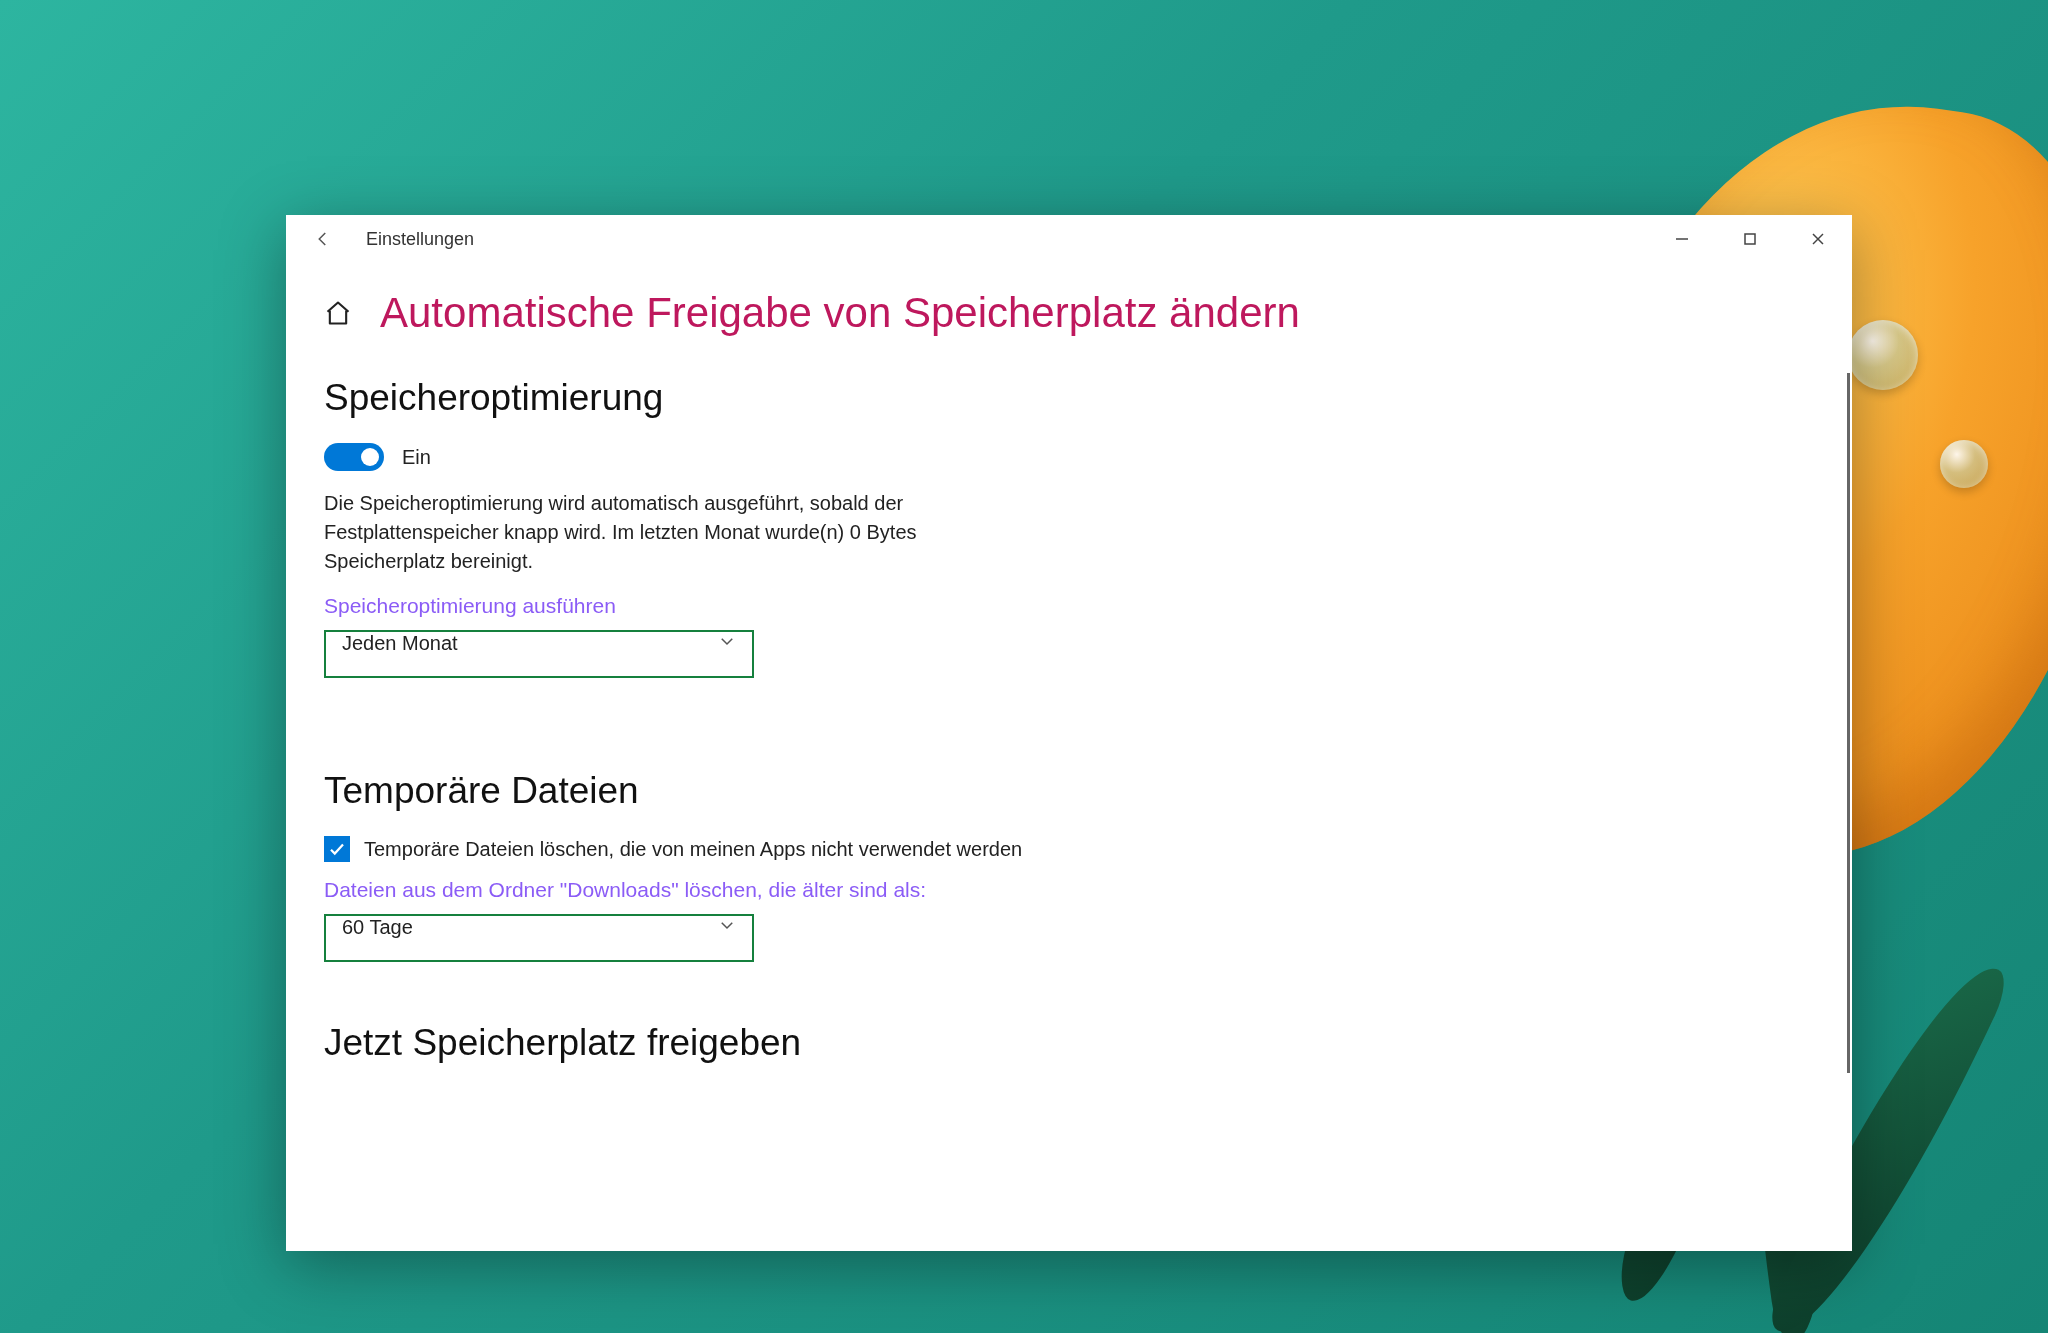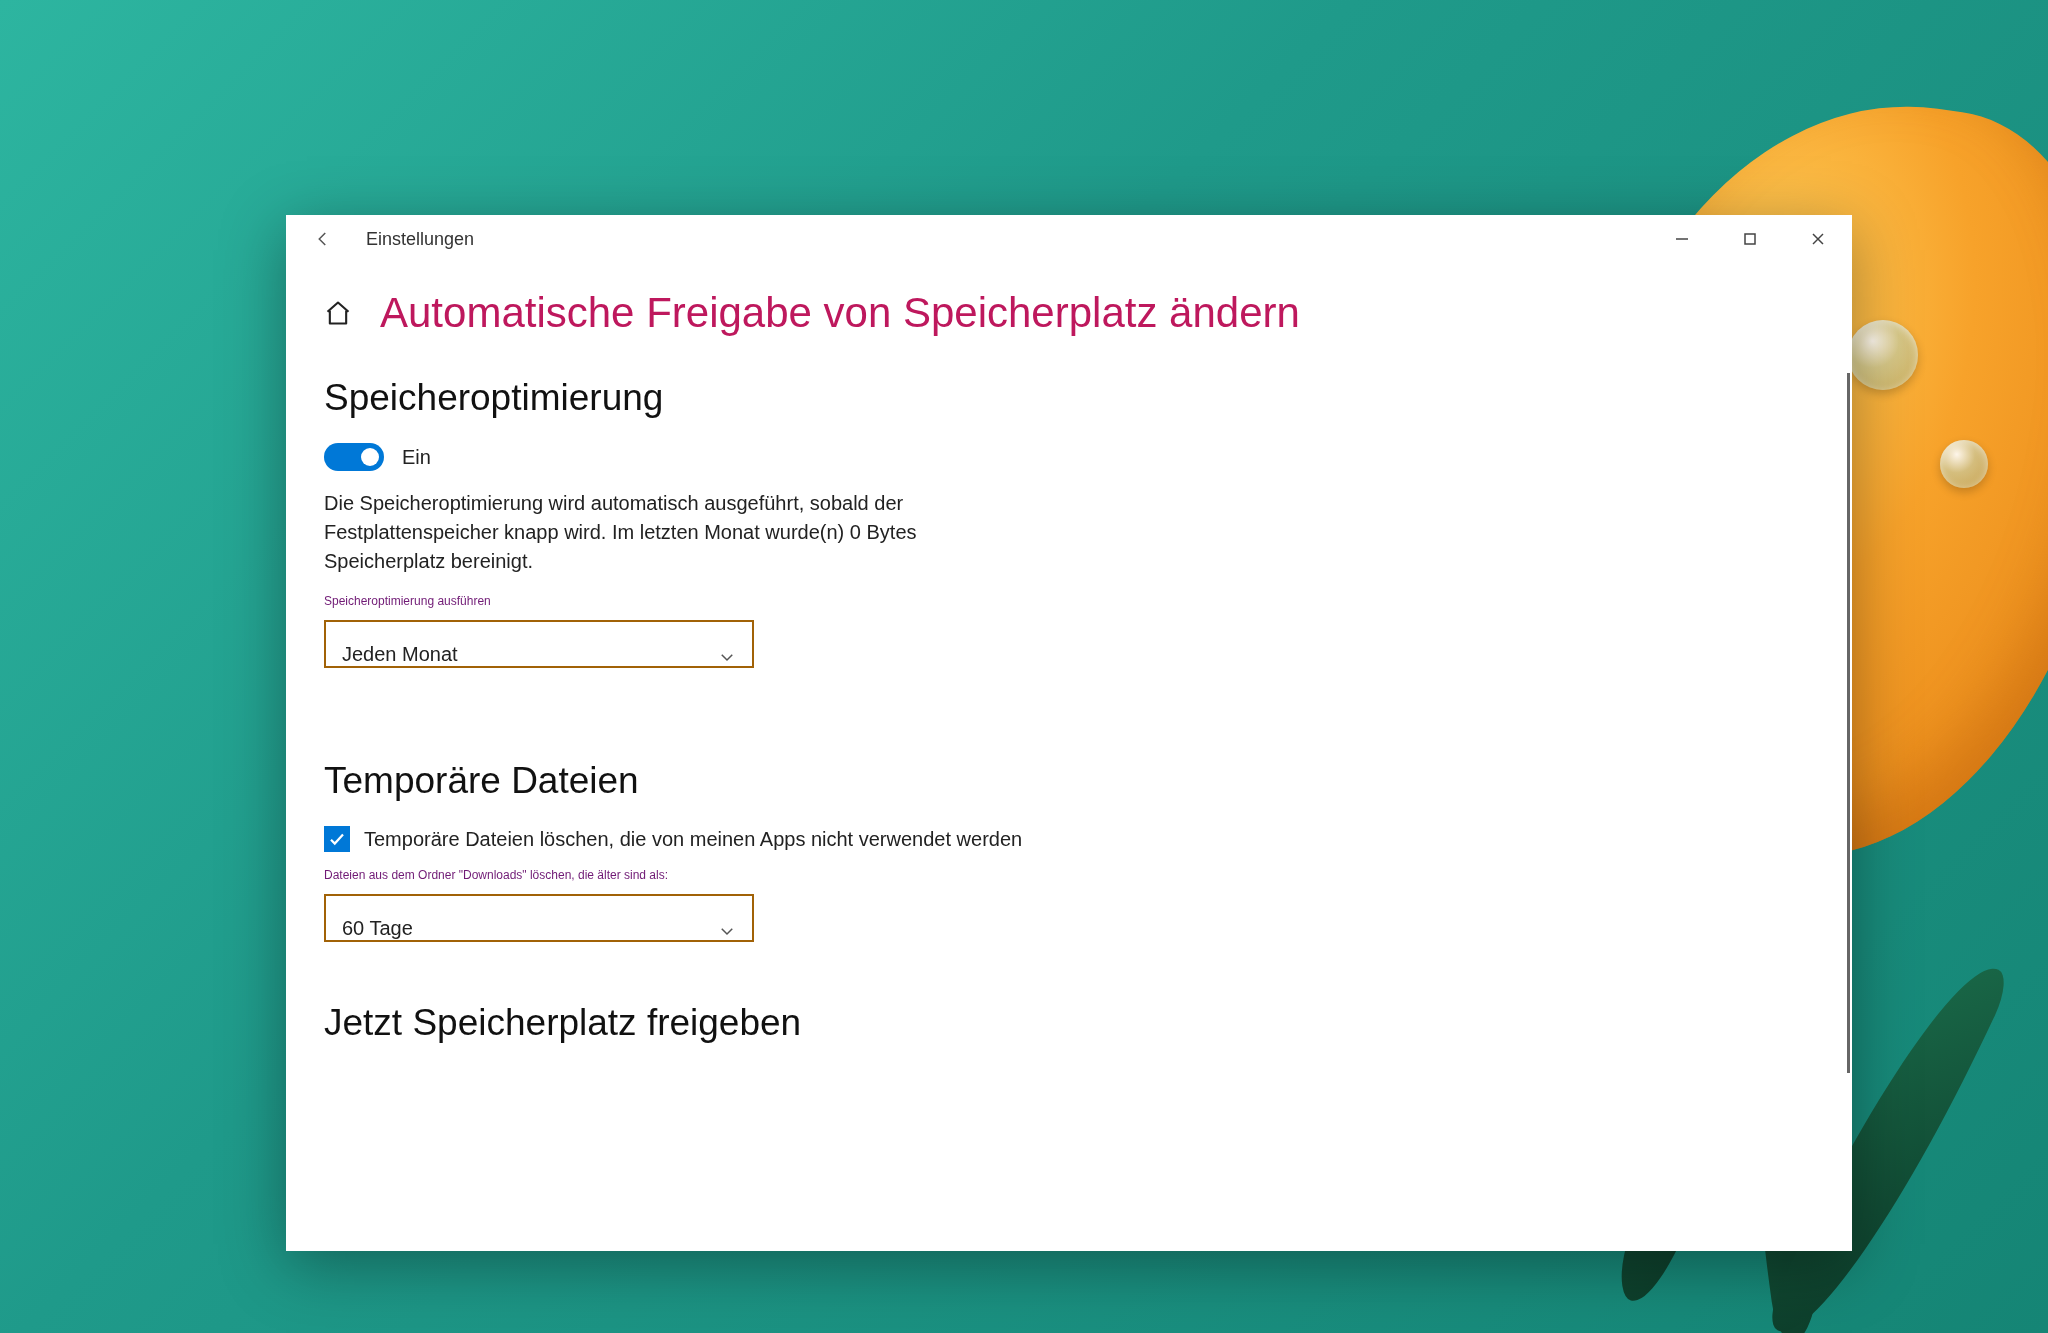--- a/index.html
+++ b/index.html
@@ -137,30 +137,30 @@
   }
   .toggle-label { font-size:20px; color:#222; }
   .desc {
     font-size: 20px;
     color:#222;
     max-width: 700px;
     line-height: 1.45;
     margin-bottom: 18px;
   }
   .field-label {
-    font-size: 12px;
-    color:#701a75;
+    font-size: 21px;
+    color:#8b5cf6;
     margin-bottom: 12px;
   }
   .select {
     width: 430px;
     height: 48px;
-    border: 2px solid #a16207;
-    display:flex;
-    align-items:flex-end;
+    border: 2px solid #15803d;
+    display:flex;
+    align-items:flex-start;
     padding: 0 16px;
     font-size: 20px;
     color:#222;
     justify-content: space-between;
     cursor:pointer;
   }
   .select .chev { color:#555; }
   .block-gap { height: 58px; }
 
   .check-row {

